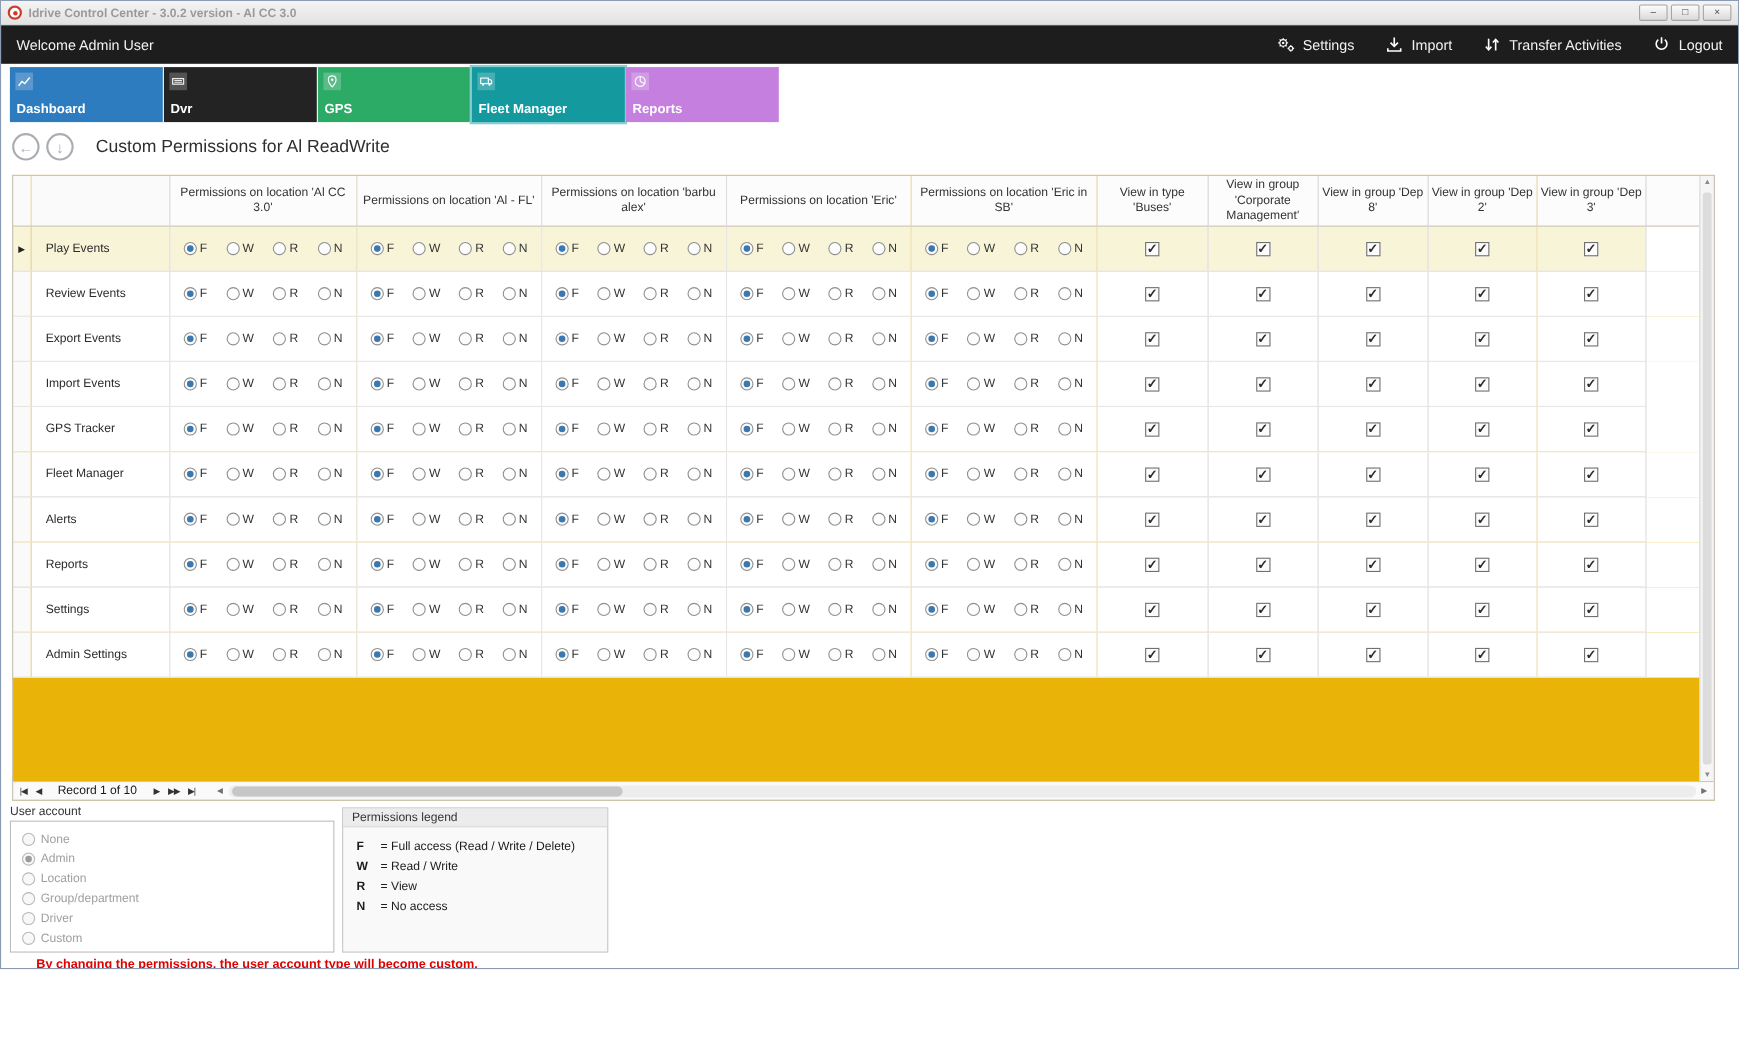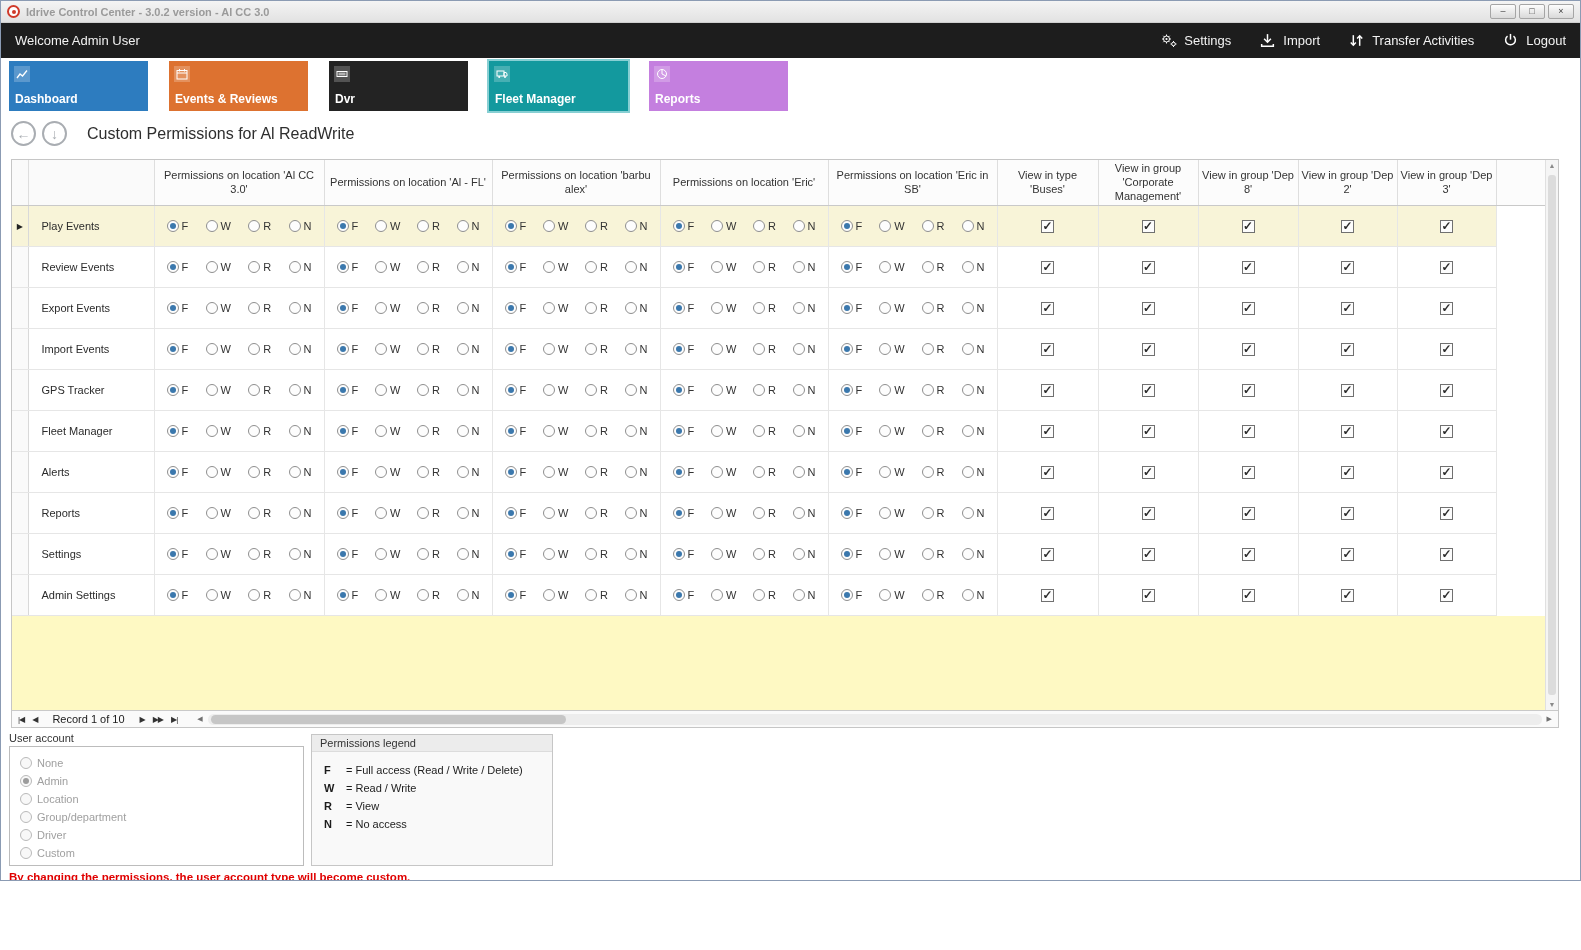--- a/index.html
+++ b/index.html
@@ -15,34 +15,34 @@
   .win-btn { width:26px; height:15px; background:linear-gradient(#fdfdfd,#d9d9d9); border:1px solid #a5a5a5; border-radius:2px; font-size:9px; line-height:12px; text-align:center; color:#444; cursor:pointer; }
 
   
   .topbar { position:absolute; top:22px; left:0; right:0; height:35px; background:#1d1d1d; display:flex; align-items:center; color:#fff; padding:0 14px; }
   .welcome { font-size:13px; color:#f2f2f2; }
   .top-actions { margin-left:auto; display:flex; align-items:center; gap:28px; }
   .top-action { display:flex; align-items:center; gap:7px; font-size:13px; color:#f2f2f2; cursor:pointer; }
   .ta-icon svg { width:17px; height:17px; display:block; }
 
   
-  .tabs { position:absolute; top:60px; left:8px; display:flex; gap:21px; }
+  .tabs { position:absolute; top:60px; left:8px; display:flex; gap:1px; }
   .tab { width:139px; height:50px; position:relative; color:#fff; cursor:pointer; }
   .tab.selected { box-shadow:0 0 0 2px #87cfd3; }
   .tab-icon { position:absolute; top:5px; left:5px; width:16px; height:16px; background:rgba(255,255,255,.22); display:flex; align-items:center; justify-content:center; }
   .tab-icon svg { width:12px; height:12px; display:block; }
   .tab-label { position:absolute; left:6px; bottom:5px; font-size:12px; font-weight:bold; white-space:nowrap; }
 
   
   .page-head { position:absolute; top:120px; left:10px; display:flex; align-items:center; }
   .circle-btn { width:25px; height:25px; border-radius:50%; border:2px solid #a9adb2; color:#a9adb2; font-size:14px; display:flex; align-items:center; justify-content:center; margin-right:6px; cursor:pointer; flex:none; }
   .page-title { font-size:16px; color:#2e2e2e; margin-left:14px; white-space:nowrap; }
 
   
-  .grid-wrap { position:absolute; top:158px; left:10px; width:1548px; height:569px; border:1px solid #c6c6c6; background:#fef9c3; }
+  .grid-wrap { position:absolute; top:158px; left:10px; width:1548px; height:569px; border:1px solid #c6c6c6; background:#eab308; }
   table.grid { border-collapse:collapse; table-layout:fixed; width:1533px; font-size:11px; color:#2b2b2b; }
   .grid th { height:44px; font-weight:normal; font-size:11px; color:#333; background:#fcfcfc; border-right:1px solid #dedede; border-bottom:1px solid #c9c9c9; vertical-align:middle; text-align:center; padding:2px 3px; line-height:1.25; }
   .grid th.corner { background:#fafafa; }
   .grid th.filler { border-right:none; }
   .grid td { height:41px; border-right:1px solid #e6e6e6; border-bottom:1px solid #e6e6e6; background:#fff; vertical-align:middle; }
   .grid td.ind { background:#fafafa; text-align:center; font-size:8px; color:#222; border-right:1px solid #d9d9d9; }
   .grid td.rowlabel { padding-left:13px; }
   .grid td.chkcell { text-align:center; }
   .grid td.fillcell { border:none; background:#fff !important; }
   .grid tr.active td { background:#f8f4d8; }
@@ -161,40 +161,38 @@
 
   <div class="tabs">
       <div class="tab" style="background:#2d7cbf">
         <span class="tab-icon">
           <svg viewBox="0 0 12 12" fill="none" stroke="#fff" stroke-width="1.3">
             <polyline points="1,10 4,6 6.5,8 11,2.5"></polyline>
           </svg>
         </span>
         <span class="tab-label">Dashboard</span>
       </div>
-      <div class="tab" style="background:#dd7230">
-        <span class="tab-icon">
-          <svg viewBox="0 0 12 12" fill="none" stroke="#fff" stroke-width="1">
-            <rect x="1" y="2.5" width="10" height="8.5"></rect>
-            <line x1="1" y1="5" x2="11" y2="5"></line>
-            <line x1="3.5" y1="1" x2="3.5" y2="3.5"></line>
-            <line x1="8.5" y1="1" x2="8.5" y2="3.5"></line>
-          </svg>
-        </span>
-        <span class="tab-label">Events &amp; Reviews</span>
-      </div>
       <div class="tab" style="background:#232323">
         <span class="tab-icon">
           <svg viewBox="0 0 12 12" fill="none" stroke="#fff" stroke-width="1">
             <rect x="1" y="3.5" width="10" height="5"></rect>
             <line x1="2.5" y1="5.2" x2="9.5" y2="5.2" stroke-width=".8"></line>
             <line x1="2.5" y1="6.8" x2="9.5" y2="6.8" stroke-width=".8"></line>
           </svg>
         </span>
         <span class="tab-label">Dvr</span>
+      </div>
+      <div class="tab" style="background:#2cab66">
+        <span class="tab-icon">
+          <svg viewBox="0 0 12 12" fill="none" stroke="#fff" stroke-width="1">
+            <path d="M6 1C3.8 1 2.5 2.6 2.5 4.5 2.5 7.2 6 11 6 11s3.5-3.8 3.5-6.5C9.5 2.6 8.2 1 6 1Z"></path>
+            <circle cx="6" cy="4.5" r="1.1" fill="#fff" stroke="none"></circle>
+          </svg>
+        </span>
+        <span class="tab-label">GPS</span>
       </div>
       <div class="tab selected" style="background:#13999e">
         <span class="tab-icon">
           <svg viewBox="0 0 12 12" fill="none" stroke="#fff" stroke-width="1">
             <rect x="1" y="3" width="7" height="5"></rect>
             <path d="M8 4.5h2.2L11 6v2H8Z"></path>
             <circle cx="3.2" cy="9" r="1" fill="#fff" stroke="none"></circle>
             <circle cx="9" cy="9" r="1" fill="#fff" stroke="none"></circle>
           </svg>
         </span>
@@ -1428,18 +1426,18 @@
           <span class="legend-key">R</span>
           <span>= View</span>
         </div>
         <div class="legend-row">
           <span class="legend-key">N</span>
           <span>= No access</span>
         </div>
       </div>
   </div>
 
-  <div class="warning" style="color: rgb(224, 0, 0);">By changing the permissions, the user account type will become custom.</div>
+  <div class="warning" style="color: rgb(224, 0, 0); margin-left: 24px;">By changing the permissions, the user account type will become custom.</div>
 
   <button class="btn save">Save</button>
   <button class="btn save-return">Save and Return</button>
 
 </div>
 
 </body></html>

